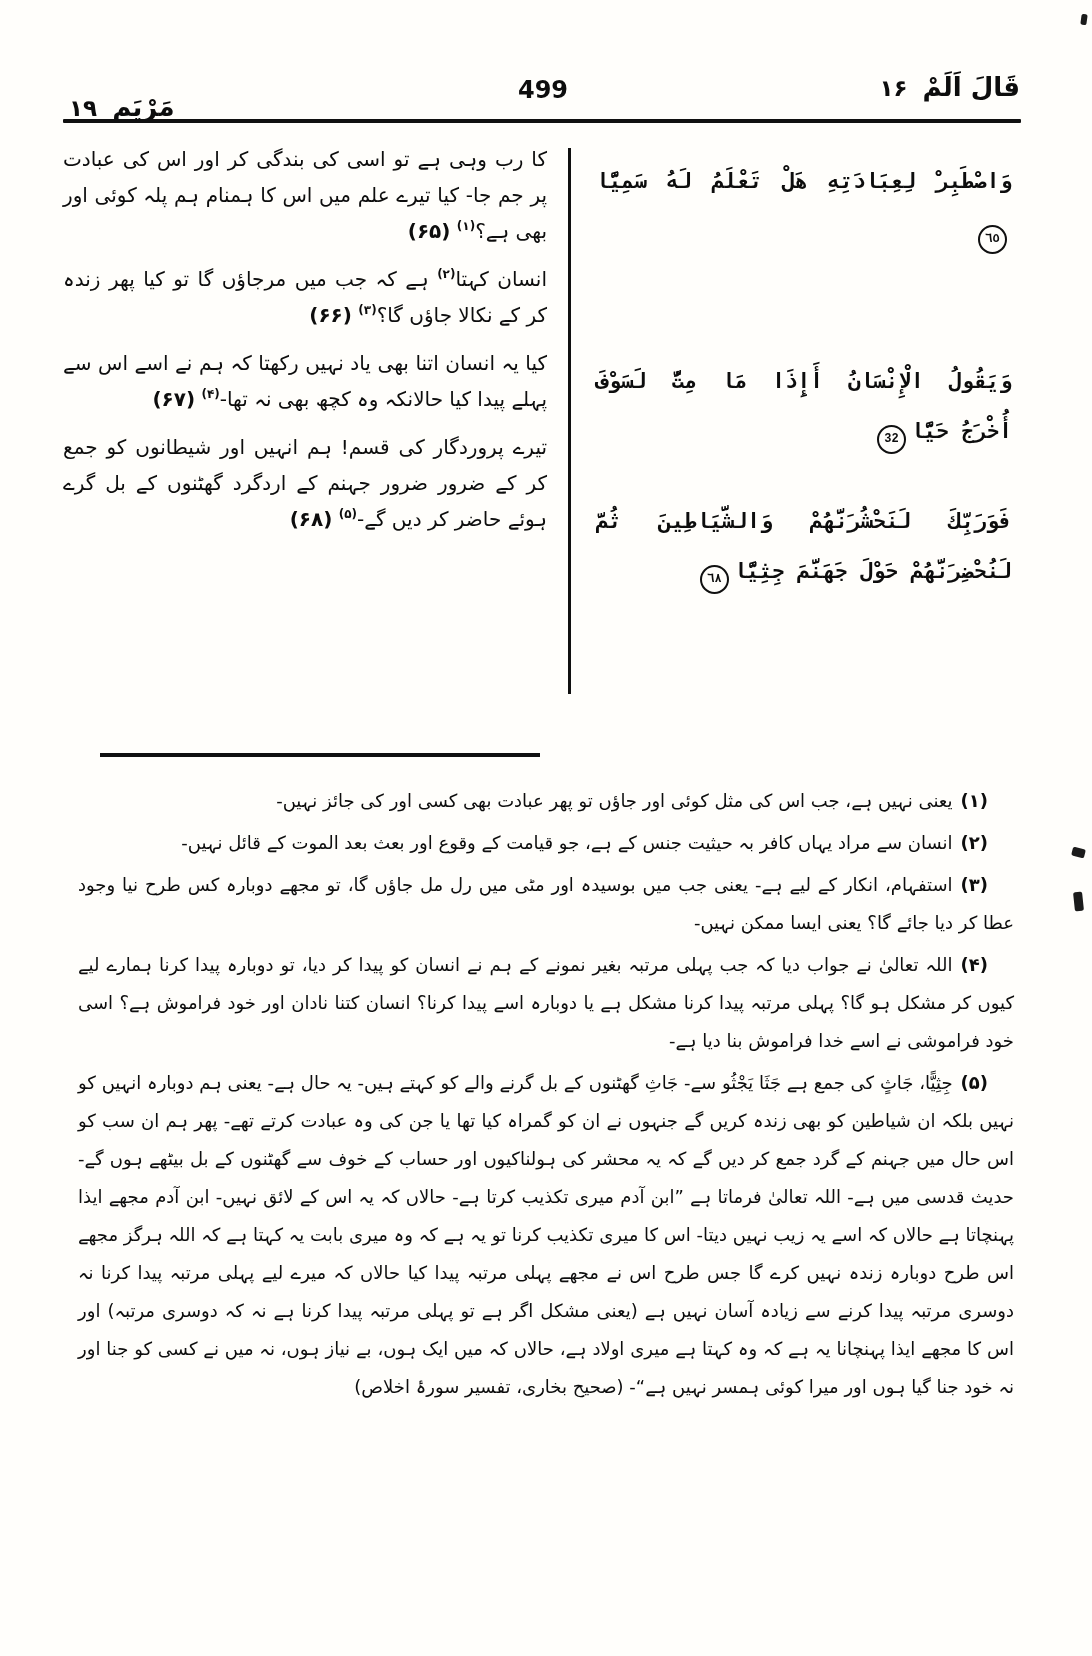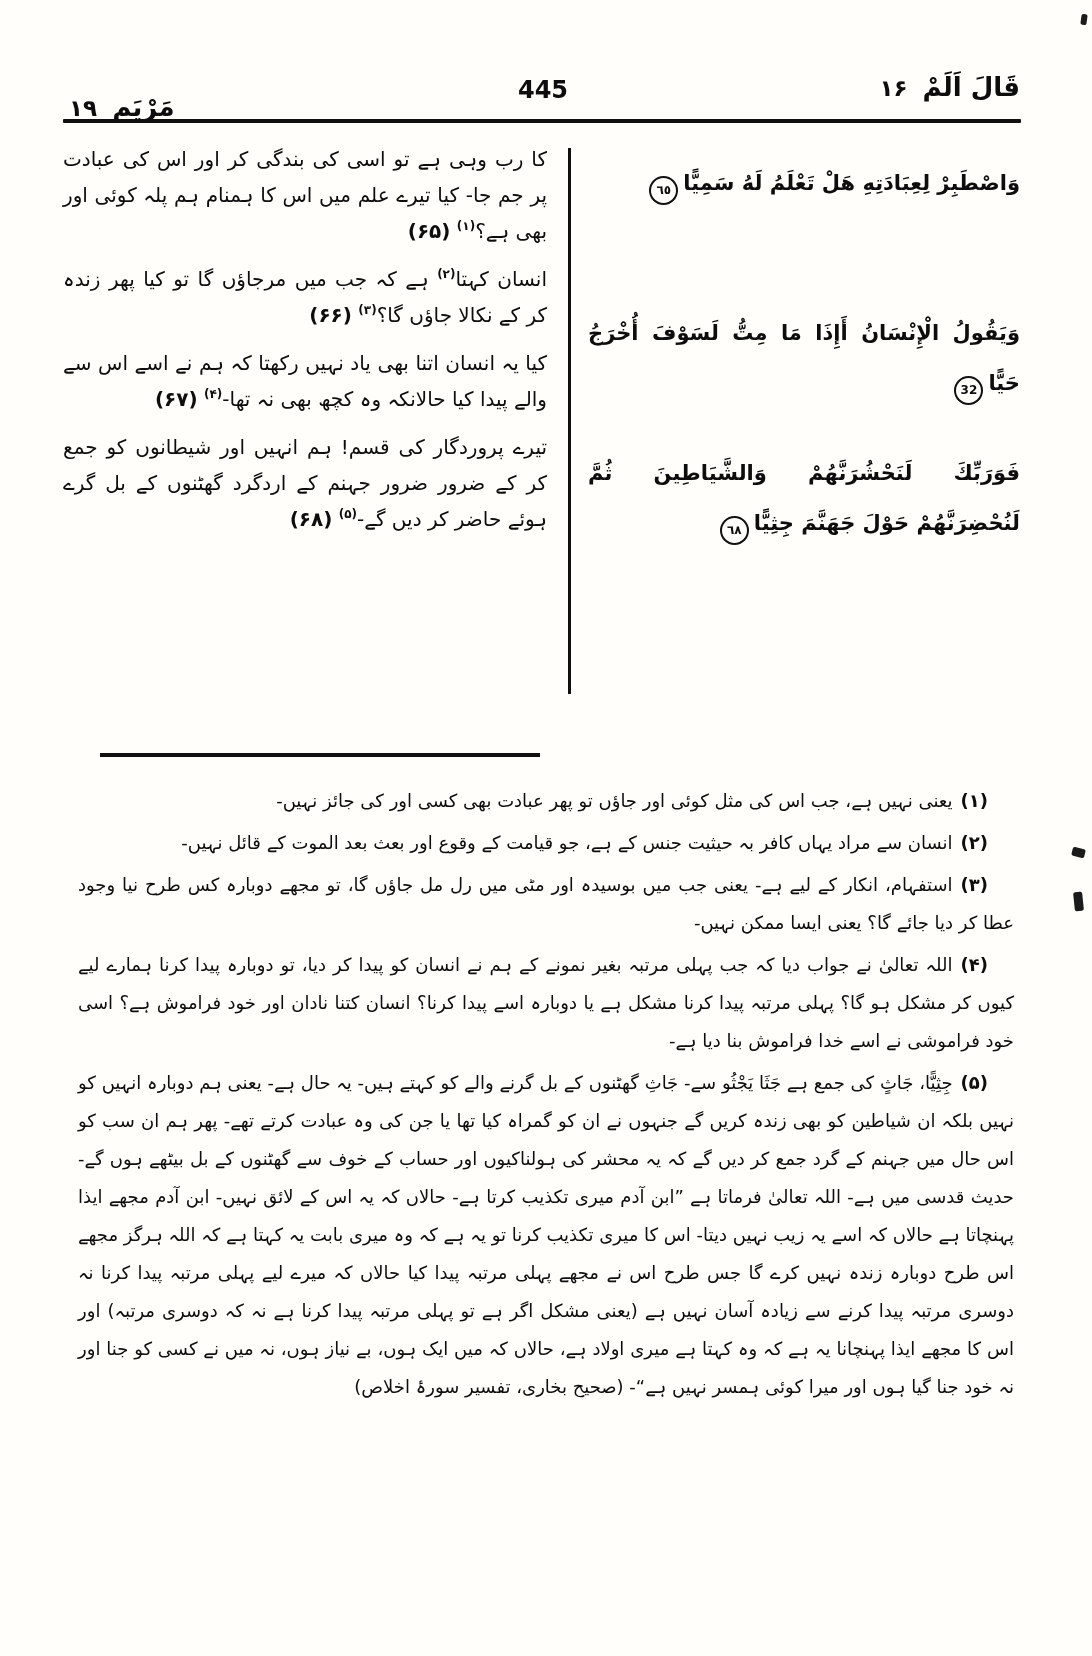--- a/index.html
+++ b/index.html
@@ -23,22 +23,22 @@
   .hdr-surah{position:absolute;left:63px;top:6px;font-size:26px;letter-spacing:1px;margin-top:20px;}
   .hdr-num{font-size:23px;padding:0 6px;}
   .hdr-rule{position:absolute;top:119px;left:63px;width:958px;height:4px;background:#101010;border-radius:1px;}
   
   .col-divider{position:absolute;left:568px;top:148px;width:3px;height:546px;background:#101010;}
   .arabic-col{
     position:absolute;top:150px;right:72px;width:432px;
     direction:rtl;text-align:justify;
   }
   .averse{
-    margin:0;font-size:21px;font-weight:bold;line-height:50px;
-    text-align:justify;text-align-last:auto;
+    margin:8px;font-size:21px;font-weight:bold;line-height:50px;
+    text-align:justify;text-align-last:auto;font-family:Liberation Mono, monospace;
   }
   .av1{margin-top:8px;}
   .av2{margin-top:100px;}
   .av3{margin-top:42px;}
   .av4{margin-top:40px;}
   .vcirc{
     display:inline-block;width:25px;height:25px;
     border:2px solid #101010;border-radius:50%;
     font-size:12px;font-weight:bold;line-height:25px;
     text-align:center;vertical-align:-4px;margin:0 5px;
@@ -67,40 +67,40 @@
 </head>
 <body>
 
 <div class="page">
 
   <header class="hdr">
     <div class="hdr-juz">
       <span>قَالَ اَلَمْ</span>
       <span class="hdr-num">۱۶</span>
     </div>
-    <div class="hdr-page-no">445</div>
+    <div class="hdr-page-no">499</div>
     <div class="hdr-surah">
       <span>مَرْيَم</span>
       <span class="hdr-num">۱۹</span>
     </div>
   </header>
   <div class="hdr-rule"></div>
 
   <div class="col-divider"></div>
 
   <section class="arabic-col" lang="ar">
     <p class="averse av1"><span>وَاصْطَبِرْ لِعِبَادَتِهِ هَلْ تَعْلَمُ لَهُ سَمِيًّا</span><span class="vcirc">٦٥</span></p>
     <p class="averse av2"><span>وَيَقُولُ الْإِنْسَانُ أَإِذَا مَا مِتُّ لَسَوْفَ أُخْرَجُ حَيًّا</span><span class="vcirc">32</span></p>
     <p class="averse av4"><span>فَوَرَبِّكَ لَنَحْشُرَنَّهُمْ وَالشَّيَاطِينَ ثُمَّ لَنُحْضِرَنَّهُمْ حَوْلَ جَهَنَّمَ جِثِيًّا</span><span class="vcirc">٦٨</span></p>
   </section>
 
   <section class="urdu-col">
     <p class="utrans"><span>کا رب وہی ہے تو اسی کی بندگی کر اور اس کی عبادت پر جم جا- کیا تیرے علم میں اس کا ہمنام ہم پلہ کوئی اور بھی ہے؟</span><sup>(۱)</sup> <span></span><sup></sup> <span class="uno">(۶۵)</span></p>
     <p class="utrans"><span>انسان کہتا</span><sup>(۲)</sup> <span>ہے کہ جب میں مرجاؤں گا تو کیا پھر زندہ کر کے نکالا جاؤں گا؟</span><sup>(۳)</sup> <span class="uno">(۶۶)</span></p>
-    <p class="utrans"><span>کیا یہ انسان اتنا بھی یاد نہیں رکھتا کہ ہم نے اسے اس سے والے پیدا کیا حالانکہ وہ کچھ بھی نہ تھا-</span><sup>(۴)</sup> <span></span><sup></sup> <span class="uno">(۶۷)</span></p>
+    <p class="utrans"><span>کیا یہ انسان اتنا بھی یاد نہیں رکھتا کہ ہم نے اسے اس سے پہلے پیدا کیا حالانکہ وہ کچھ بھی نہ تھا-</span><sup>(۴)</sup> <span></span><sup></sup> <span class="uno">(۶۷)</span></p>
     <p class="utrans"><span>تیرے پروردگار کی قسم! ہم انہیں اور شیطانوں کو جمع کر کے ضرور ضرور جہنم کے اردگرد گھٹنوں کے بل گرے ہوئے حاضر کر دیں گے-</span><sup>(۵)</sup> <span></span><sup></sup> <span class="uno">(۶۸)</span></p>
   </section>
 
   <div class="fn-rule"></div>
 
   <section class="footnotes">
     <p class="fn"><span class="fn-marker">(۱)</span><span>یعنی نہیں ہے، جب اس کی مثل کوئی اور جاؤں تو پھر عبادت بھی کسی اور کی جائز نہیں-</span></p>
     <p class="fn"><span class="fn-marker">(۲)</span><span>انسان سے مراد یہاں کافر بہ حیثیت جنس کے ہے، جو قیامت کے وقوع اور بعث بعد الموت کے قائل نہیں-</span></p>
     <p class="fn"><span class="fn-marker">(۳)</span><span>استفہام، انکار کے لیے ہے- یعنی جب میں بوسیدہ اور مٹی میں رل مل جاؤں گا، تو مجھے دوبارہ کس طرح نیا وجود عطا کر دیا جائے گا؟ یعنی ایسا ممکن نہیں-</span></p>
     <p class="fn"><span class="fn-marker">(۴)</span><span>اللہ تعالیٰ نے جواب دیا کہ جب پہلی مرتبہ بغیر نمونے کے ہم نے انسان کو پیدا کر دیا، تو دوبارہ پیدا کرنا ہمارے لیے کیوں کر مشکل ہو گا؟ پہلی مرتبہ پیدا کرنا مشکل ہے یا دوبارہ اسے پیدا کرنا؟ انسان کتنا نادان اور خود فراموش ہے؟ اسی خود فراموشی نے اسے خدا فراموش بنا دیا ہے-</span></p>

